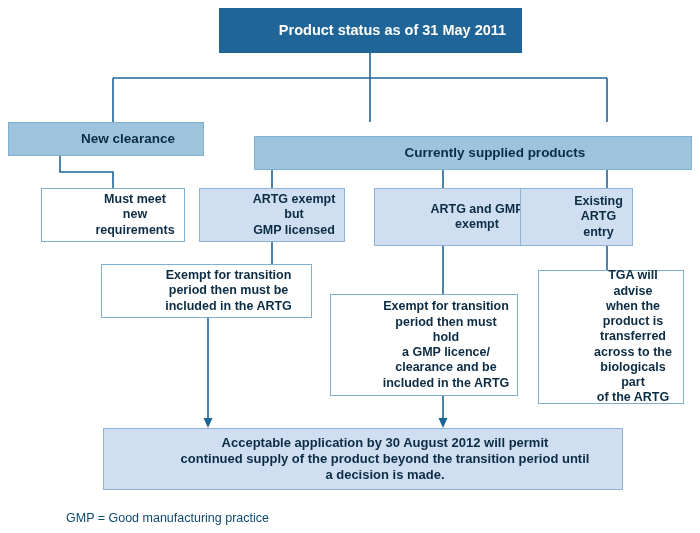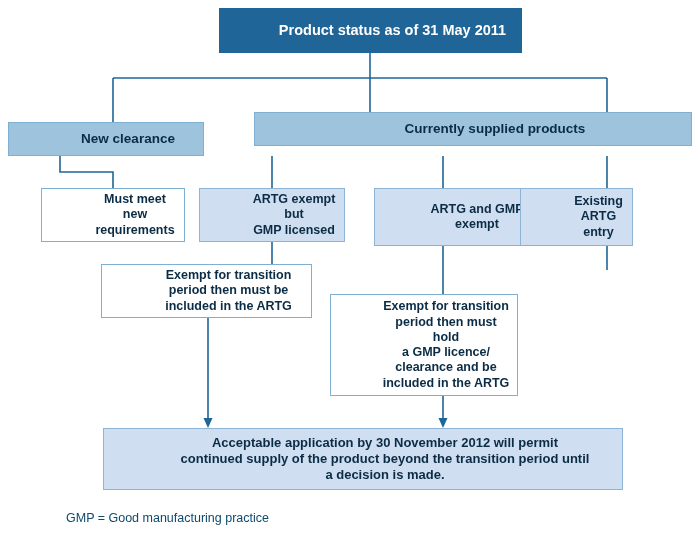--- a/index.html
+++ b/index.html
@@ -113,21 +113,21 @@
     </g>
   </svg>
 
   <div class="box box-title" style="left:219px; top:8px; width:303px; height:45px;">
     <span>Product status as of 31 May 2011</span>
   </div>
 
   <div class="box box-band" style="left:8px; top:122px; width:196px; height:34px;">
     <span>New clearance</span>
   </div>
-  <div class="box box-band" style="left:254px; top:112px; width:438px; height:34px;">
+  <div class="box box-band" style="left:254px; top:136px; width:438px; height:34px;">
     <span>Currently supplied products</span>
   </div>
 
   <div class="box box-light" style="left:41px; top:188px; width:144px; height:54px;">
     <span>Must meet new
 requirements</span>
   </div>
   <div class="box box-mid" style="left:199px; top:188px; width:146px; height:54px;">
     <span>ARTG exempt but
 GMP licensed</span>
@@ -146,23 +146,32 @@
 period then must be
 included in the ARTG</span>
   </div>
   <div class="box box-light" style="left:330px; top:294px; width:188px; height:102px;">
     <span>Exempt for transition
 period then must hold
 a GMP licence/
 clearance and be
 included in the ARTG</span>
   </div>
+  <div class="box box-light" style="left:538px; top:270px; width:146px; height:134px;">
+    <span>TGA will advise
+when the
+product is
+transferred
+across to the
+biologicals part
+of the ARTG</span>
+  </div>
 
   <div class="box box-bottom" style="left:103px; top:428px; width:520px; height:62px;">
-    <span>Acceptable application by 30 November 2012 will permit
+    <span>Acceptable application by 30 August 2012 will permit
 continued supply of the product beyond the transition period until
 a decision is made.</span>
   </div>
 
   <div class="legend" style="left:66px; top:511px;">
     <span>GMP = Good manufacturing practice</span>
   </div>
 
 </div>
 

